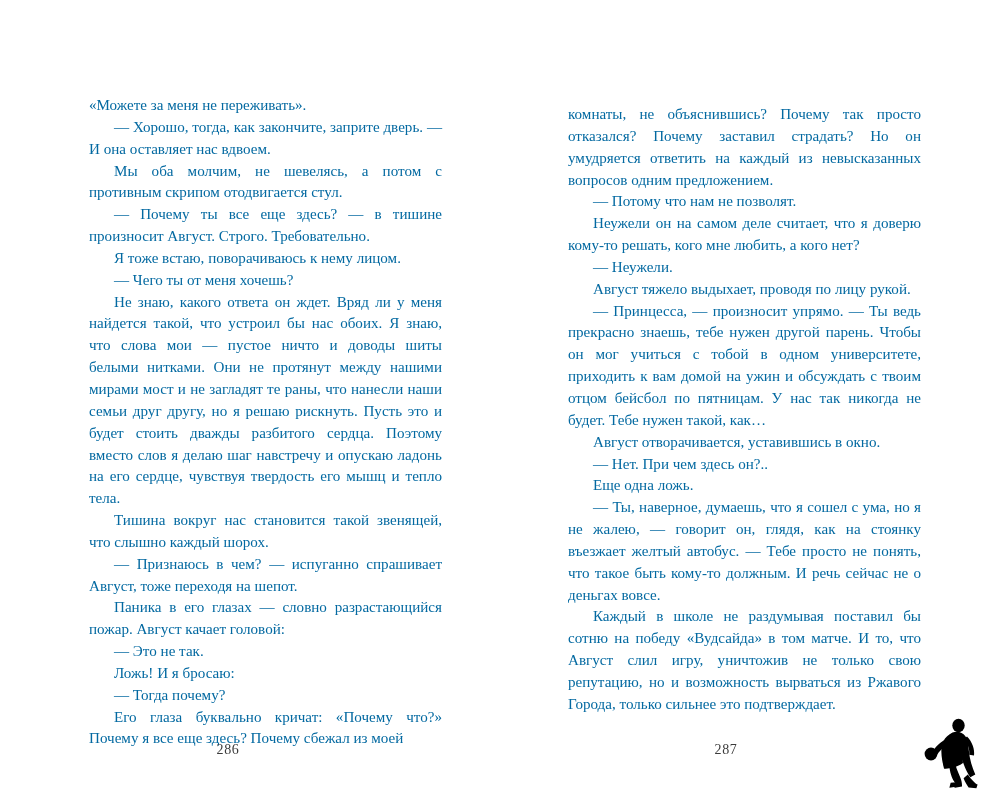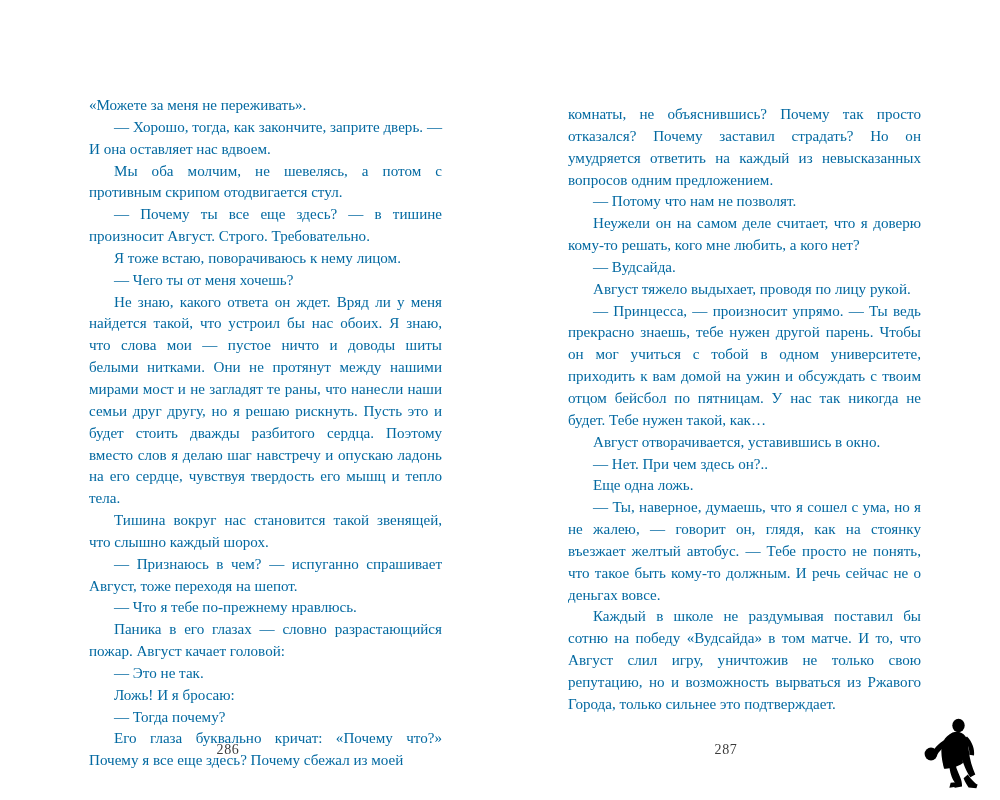--- a/index.html
+++ b/index.html
@@ -115,36 +115,35 @@
       <div class="text-column">
           <p class="para cont">«Можете за меня не переживать».</p>
           <p class="para">— Хорошо, тогда, как закончите, заприте дверь. — И она оставляет нас вдвоем.</p>
           <p class="para">Мы оба молчим, не шевелясь, а потом с противным скрипом отодвигается стул.</p>
           <p class="para">— Почему ты все еще здесь? — в тишине произносит Август. Строго. Требовательно.</p>
           <p class="para">Я тоже встаю, поворачиваюсь к нему лицом.</p>
           <p class="para">— Чего ты от меня хочешь?</p>
           <p class="para">Не знаю, какого ответа он ждет. Вряд ли у меня найдется такой, что устроил бы нас обоих. Я знаю, что слова мои — пустое ничто и доводы шиты белыми нитками. Они не протянут между нашими мирами мост и не загладят те раны, что нанесли наши семьи друг другу, но я решаю рискнуть. Пусть это и будет стоить дважды разбитого сердца. Поэтому вместо слов я делаю шаг навстречу и опускаю ладонь на его сердце, чувствуя твердость его мышц и тепло тела.</p>
           <p class="para">Тишина вокруг нас становится такой звенящей, что слышно каждый шорох.</p>
           <p class="para">— Признаюсь в чем? — испуганно спрашивает Август, тоже переходя на шепот.</p>
-          <p class="para">— Что я тебе по-прежнему нравлюсь.</p>
           <p class="para">Паника в его глазах — словно разрастающийся пожар. Август качает головой:</p>
           <p class="para">— Это не так.</p>
           <p class="para">Ложь! И я бросаю:</p>
           <p class="para">— Тогда почему?</p>
           <p class="para">Его глаза буквально кричат: «Почему что?» Почему я все еще здесь? Почему сбежал из моей</p>
         </div>
       <div class="folio">286</div>
     </div>
 
     <div class="page-half right">
       <div class="text-column">
           <p class="para cont">комнаты, не объяснившись? Почему так просто отказался? Почему заставил страдать? Но он умудряется ответить на каждый из невысказанных вопросов одним предложением.</p>
           <p class="para">— Потому что нам не позволят.</p>
           <p class="para">Неужели он на самом деле считает, что я доверю кому-то решать, кого мне любить, а кого нет?</p>
-          <p class="para">— Вудсайда.</p>
+          <p class="para">— Неужели.</p>
           <p class="para">Август тяжело выдыхает, проводя по лицу рукой.</p>
           <p class="para">— Принцесса, — произносит упрямо. — Ты ведь прекрасно знаешь, тебе нужен другой парень. Чтобы он мог учиться с тобой в одном университете, приходить к вам домой на ужин и обсуждать с твоим отцом бейсбол по пятницам. У нас так никогда не будет. Тебе нужен такой, как…</p>
           <p class="para">Август отворачивается, уставившись в окно.</p>
           <p class="para">— Нет. При чем здесь он?..</p>
           <p class="para">Еще одна ложь.</p>
           <p class="para">— Ты, наверное, думаешь, что я сошел с ума, но я не жалею, — говорит он, глядя, как на стоянку въезжает желтый автобус. — Тебе просто не понять, что такое быть кому-то должным. И речь сейчас не о деньгах вовсе.</p>
           <p class="para">Каждый в школе не раздумывая поставил бы сотню на победу «Вудсайда» в том матче. И то, что Август слил игру, уничтожив не только свою репутацию, но и возможность вырваться из Ржавого Города, только сильнее это подтверждает.</p>
         </div>
       <div class="folio">287</div>
     </div>

